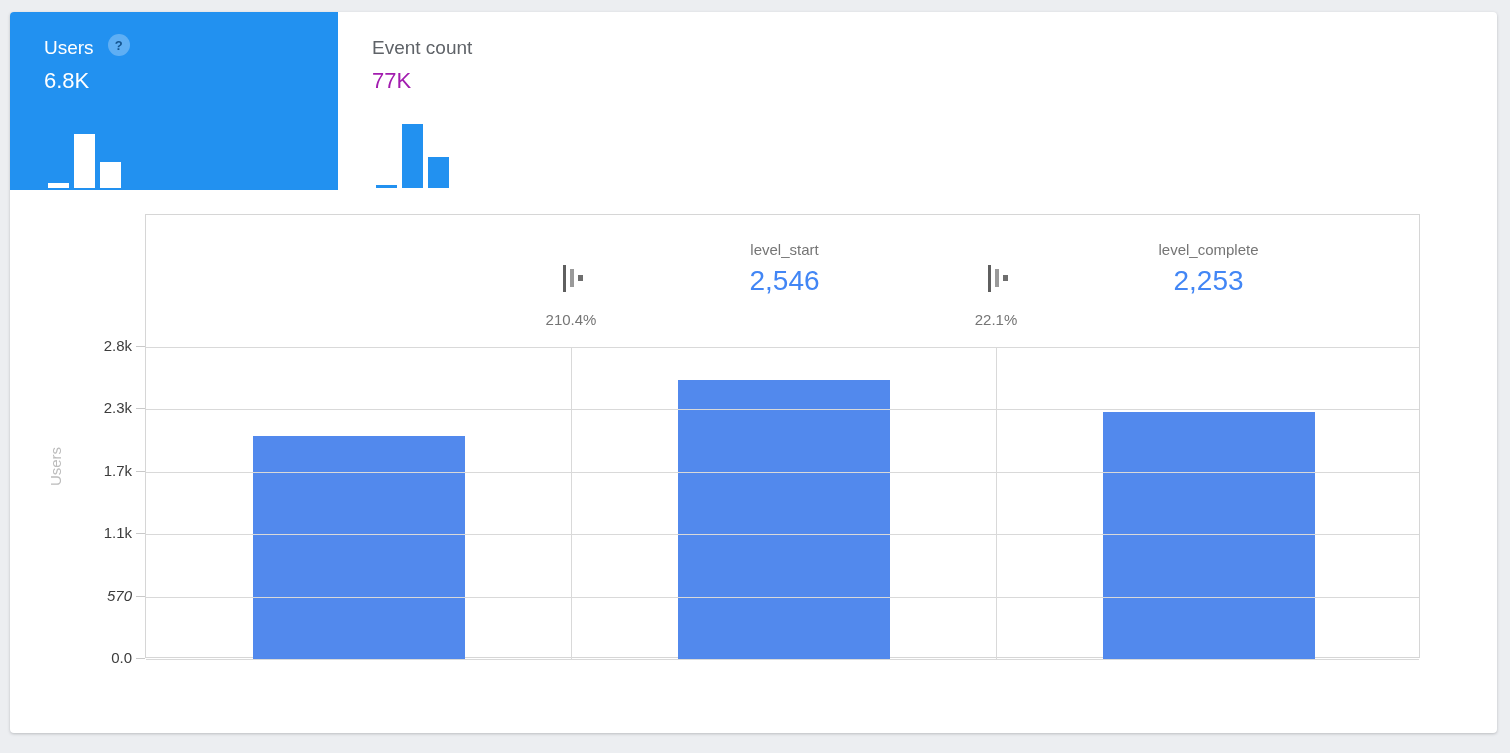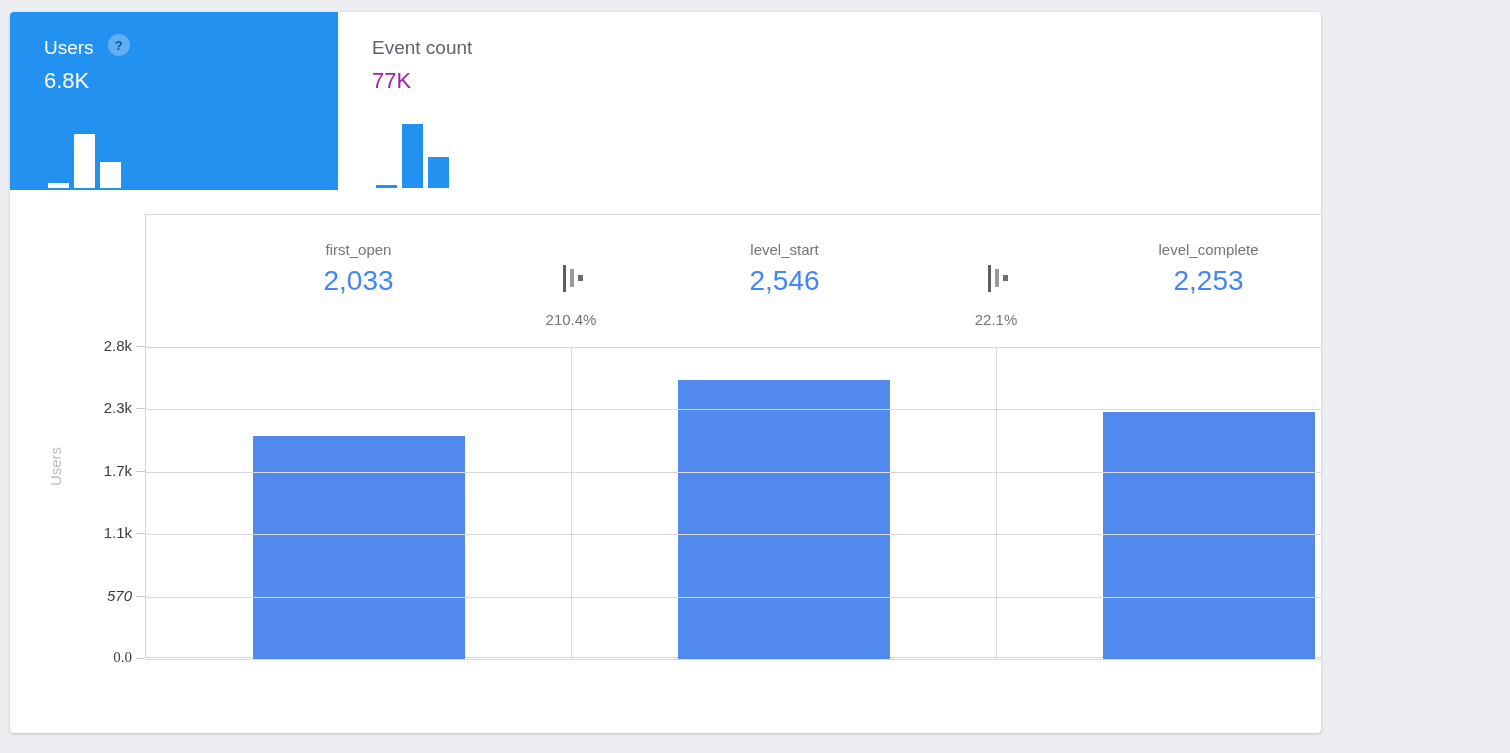--- a/index.html
+++ b/index.html
@@ -4,21 +4,21 @@
 <style>
   * { margin:0; padding:0; box-sizing:border-box; }
   html,body { width:1510px; height:753px; }
   body {
     background:#eceef1;
     font-family:"Liberation Sans", sans-serif;
     position:relative;
     overflow:hidden;
   }
   .card {
-    position:absolute; left:10px; top:12px; width:1311px; height:721px;
+    position:absolute; left:10px; top:12px; width:1487px; height:721px;
     background:#ffffff; border-radius:4px;
     box-shadow:0 1px 3px rgba(60,64,67,.28);
     overflow:hidden;
   }
   
   .tabs { position:absolute; left:0; top:0; height:178px; width:100%; }
   .tab { position:absolute; top:0; height:178px; width:328px; cursor:pointer; }
   .tab-users { left:0; background:#2291f0; color:#ffffff; }
   .tab-events { left:328px; background:#ffffff; }
   .tab-title-row { position:absolute; left:34px; top:24px; display:flex; align-items:flex-start; gap:14px; }
@@ -124,30 +124,26 @@
       <div class="y-tick-label" style="left: 62px; top: 326px;">2.8k</div>
       <div class="y-tick" style="left: 126px; top: 334px;"></div>
       <div class="y-tick-label" style="left: 62px; top: 388px;">2.3k</div>
       <div class="y-tick" style="left: 126px; top: 396px;"></div>
       <div class="y-tick-label" style="left: 62px; top: 451px;">1.7k</div>
       <div class="y-tick" style="left: 126px; top: 459px;"></div>
       <div class="y-tick-label" style="left: 62px; top: 513px;">1.1k</div>
       <div class="y-tick" style="left: 126px; top: 521px;"></div>
       <div class="y-tick-label" style="left: 62px; top: 576px; font-style: italic;">570</div>
       <div class="y-tick" style="left: 126px; top: 584px;"></div>
-      <div class="y-tick-label" style="left: 62px; top: 638px; font-family: Liberation Serif, serif;">0.0</div>
+      <div class="y-tick-label" style="left: 62px; top: 638px;">0.0</div>
       <div class="y-tick" style="left: 126px; top: 646px;"></div>
     </div>
 
   <div class="panel">
     <div class="panel-header" id="panel-header">
-        <div class="step-header" style="left: 0px;">
-          <div class="step-name">first_open</div>
-          <div class="step-value">2,033</div>
-        </div>
         <div class="step-header" style="left: 426px;">
           <div class="step-name">level_start</div>
           <div class="step-value">2,546</div>
         </div>
         <div class="step-header" style="left: 850px;">
           <div class="step-name">level_complete</div>
           <div class="step-value">2,253</div>
         </div>
         <div class="connector" style="left: 425px;">
           <div class="filter-icon">

